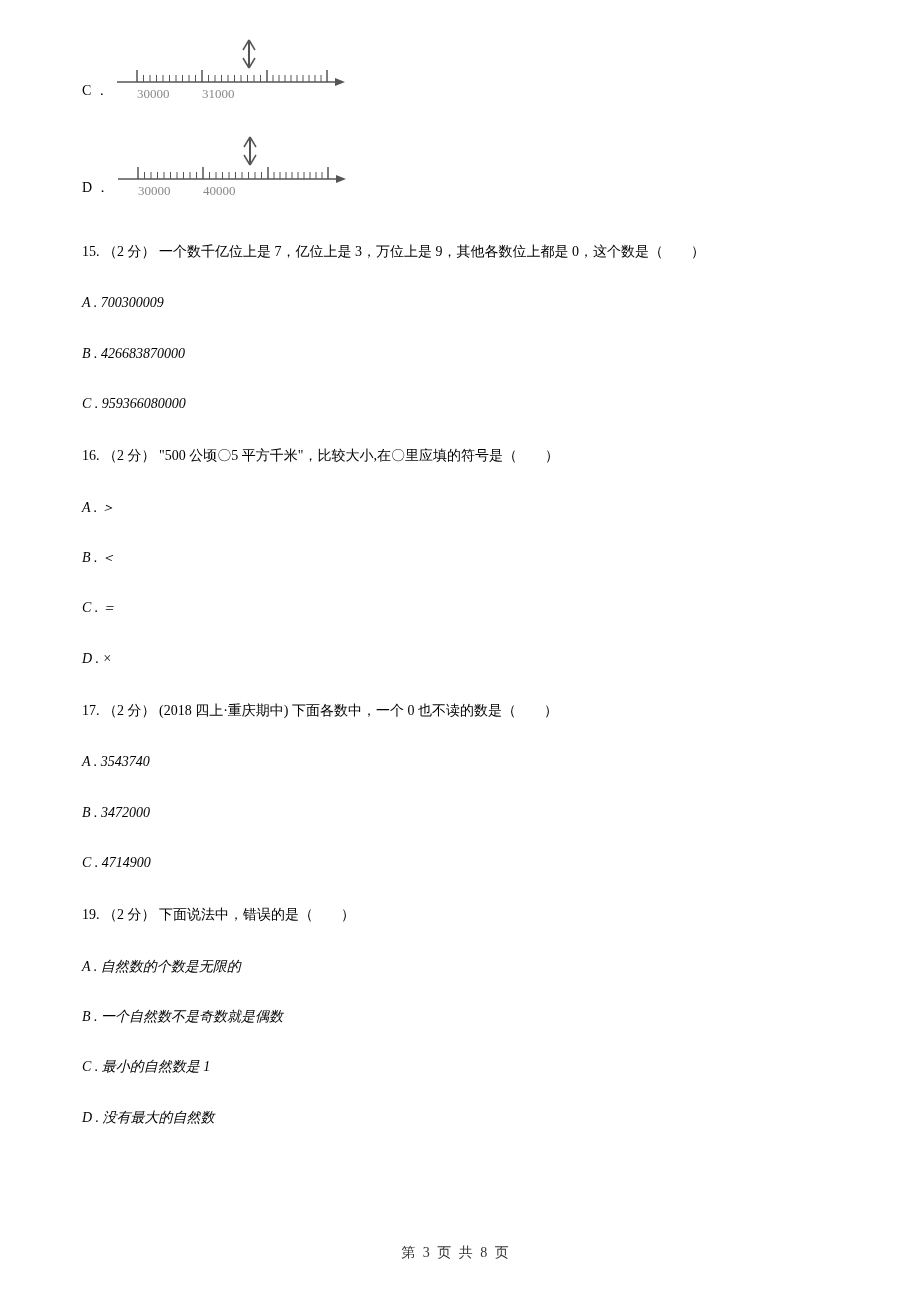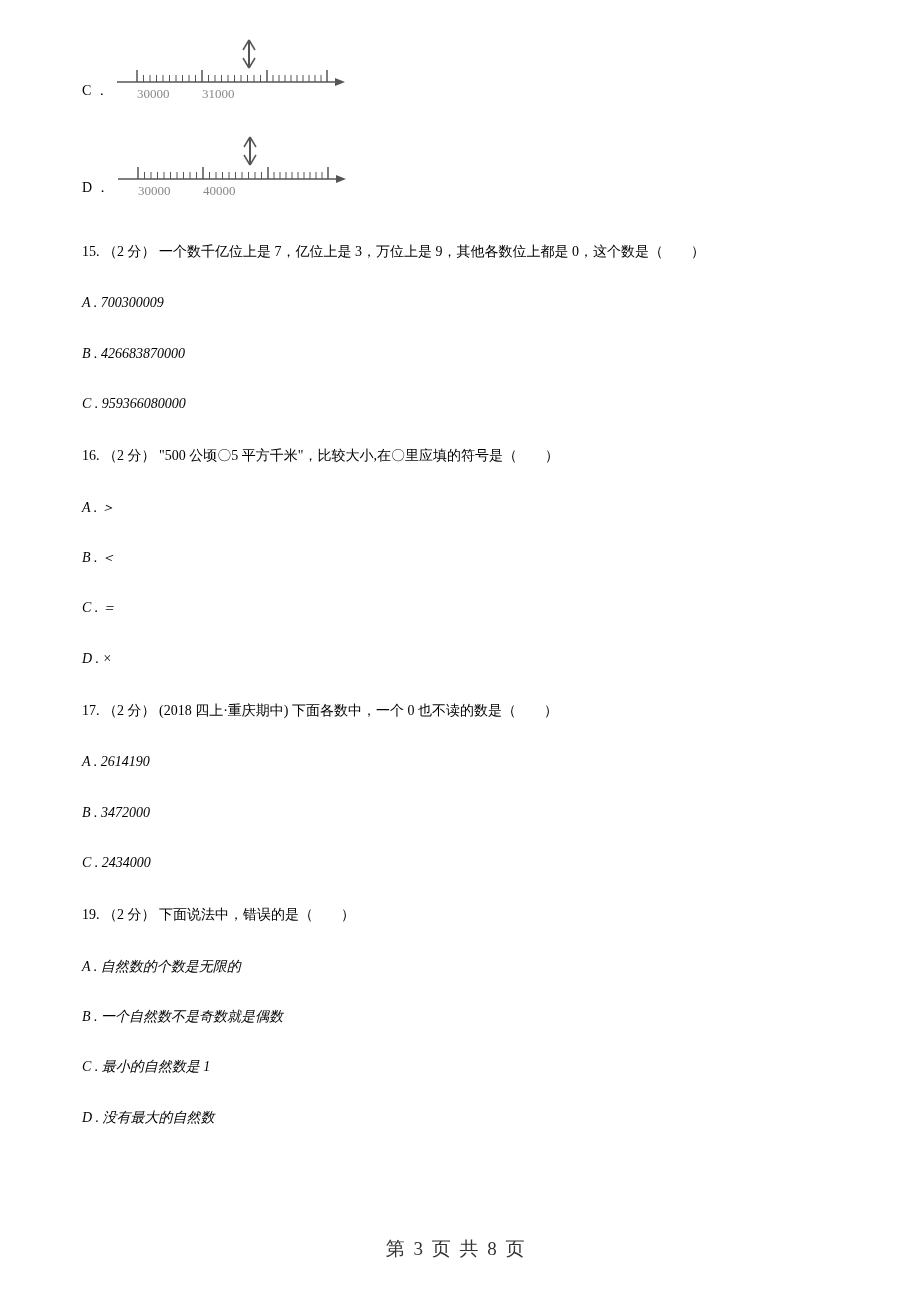--- a/index.html
+++ b/index.html
@@ -42,21 +42,21 @@
     }
     .num-line svg {
       display: block;
     }
     .footer {
       position: absolute;
       bottom: 40px;
       left: 0;
       right: 8px;
       text-align: center;
-      font-size: 19px;
+      font-size: 14px;
       letter-spacing: 2px;
       color: #333;
     }
   </style>
 </head>
 <body>
 
 <div class="num-line-wrap">
   <span class="opt-label">C ．</span>
   <div class="num-line">
@@ -165,23 +165,23 @@
 <div class="option">B . 426683870000</div>
 <div class="option">C . 959366080000</div>
 
 <div class="line">16. （2 分） "500 公顷〇5 平方千米"，比较大小,在〇里应填的符号是（　　）</div>
 <div class="option">A . ＞</div>
 <div class="option">B . ＜</div>
 <div class="option">C . ＝</div>
 <div class="option">D . ×</div>
 
 <div class="line">17. （2 分） (2018 四上·重庆期中) 下面各数中，一个 0 也不读的数是（　　）</div>
-<div class="option">A . 2614190</div>
+<div class="option">A . 3543740</div>
 <div class="option">B . 3472000</div>
-<div class="option">C . 2434000</div>
+<div class="option">C . 4714900</div>
 
 <div class="line">19. （2 分） 下面说法中，错误的是（　　）</div>
 <div class="option">A . 自然数的个数是无限的</div>
 <div class="option">B . 一个自然数不是奇数就是偶数</div>
 <div class="option">C . 最小的自然数是 1</div>
 <div class="option">D . 没有最大的自然数</div>
 
 <div class="footer">第 3 页 共 8 页</div>
 
 </body></html>

